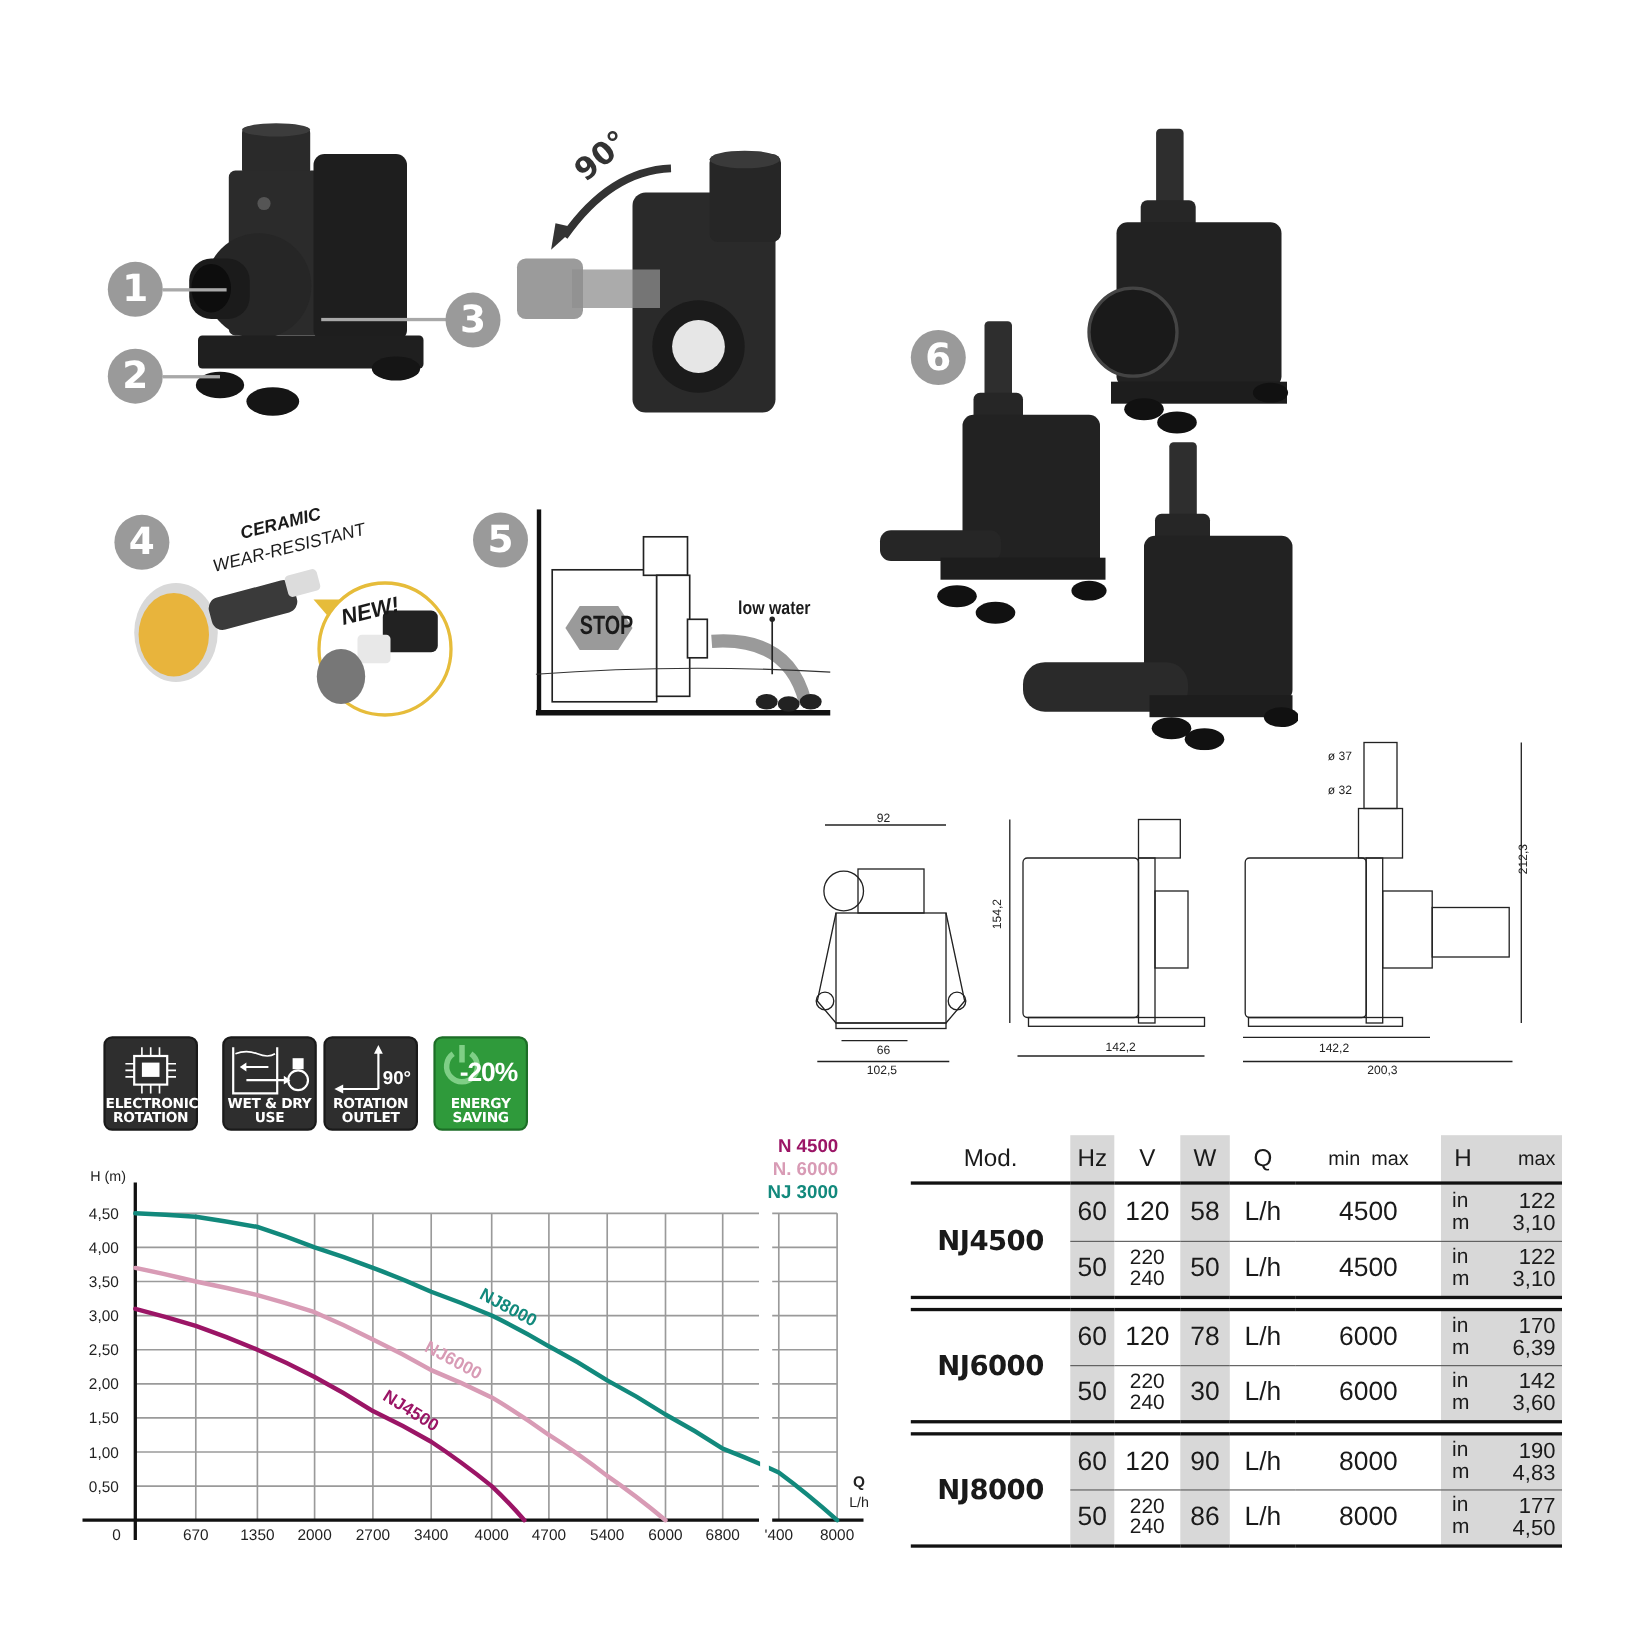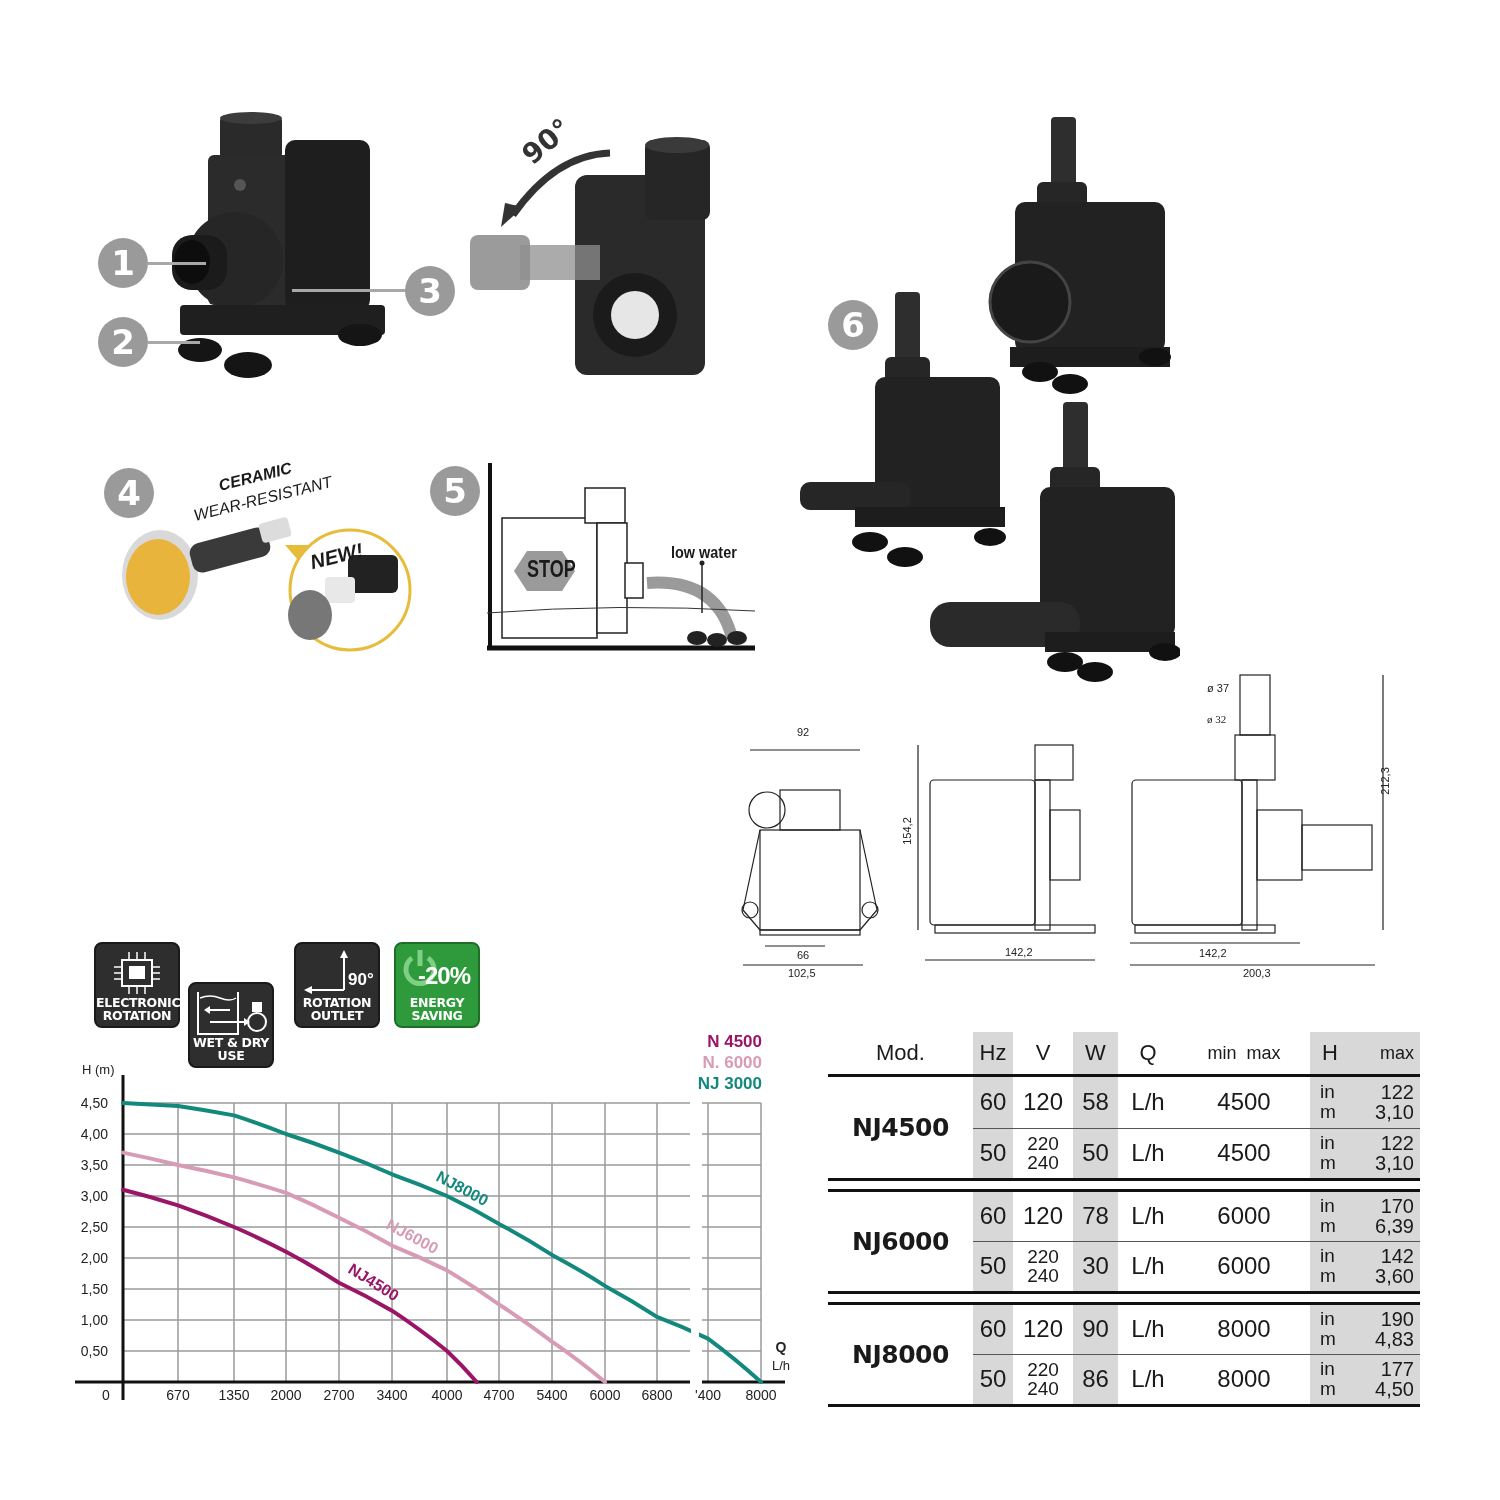--- a/index.html
+++ b/index.html
@@ -165,30 +165,30 @@
     <rect x="505" y="5" width="30" height="60"></rect>
     <rect x="500" y="65" width="40" height="45"></rect>
     <rect x="507" y="110" width="15" height="150"></rect>
     <rect x="522" y="140" width="45" height="70"></rect>
     <rect x="567" y="155" width="70" height="45"></rect>
     <rect x="400" y="255" width="140" height="8"></rect>
     <line x1="648" y1="5" x2="648" y2="260"></line>
     <line x1="395" y1="273" x2="565" y2="273"></line>
     <line x1="395" y1="295" x2="640" y2="295"></line>
   </svg>
-  <span class="dim-text" style="left:62px;top:56px;">92</span>
+  <span class="dim-text" style="left:62px;top:68px;">92</span>
   <span class="dim-text" style="left:62px;top:279px;">66</span>
   <span class="dim-text" style="left:53px;top:297px;">102,5</span>
   <span class="dim-text" style="left:158px;top:155px;transform:rotate(-90deg);">154,2</span>
   <span class="dim-text" style="left:270px;top:276px;">142,2</span>
   <span class="dim-text" style="left:464px;top:277px;">142,2</span>
   <span class="dim-text" style="left:508px;top:297px;">200,3</span>
   <span class="dim-text" style="left:636px;top:105px;transform:rotate(-90deg);">212,3</span>
   <span class="dim-text" style="left:472px;top:12px;">ø 37</span>
-  <span class="dim-text" style="left:472px;top:43px;font-family:Liberation Serif, serif;">ø 32</span>
+  <span class="dim-text" style="left:472px;top:43px;">ø 32</span>
 </div>
 
 <div class="icon-tile" style="left:94px;top:942px;">
   <svg width="82" height="52" viewBox="0 0 82 52" style="position:absolute;left:0;top:4px;">
     <rect x="26" y="12" width="30" height="26" fill="none" stroke="#fff" stroke-width="2"></rect>
     <rect x="33" y="18" width="16" height="13" fill="#fff"></rect>
     <g stroke="#fff" stroke-width="1.5">
         <line x1="33" y1="4" x2="33" y2="12"></line>
         <line x1="41" y1="4" x2="41" y2="12"></line>
         <line x1="49" y1="4" x2="49" y2="12"></line>
@@ -201,21 +201,21 @@
     <line x1="56" y1="19" x2="64" y2="19"></line>
         <line x1="56" y1="25" x2="64" y2="25"></line>
         <line x1="56" y1="31" x2="64" y2="31"></line>
       </g>
   </svg>
   <div class="icon-label">
       <div>ELECTRONIC</div>
       <div>ROTATION</div>
     </div>
 </div>
-<div class="icon-tile" style="left:188px;top:942px;margin-top:40px;">
+<div class="icon-tile" style="left:202px;top:942px;">
   <svg width="82" height="52" viewBox="0 0 82 52" style="position:absolute;left:0;top:4px;">
     <path d="M8 4 L8 46 L48 46 L48 4" fill="none" stroke="#fff" stroke-width="2"></path>
     <path d="M10 10 Q 20 6 30 10 T 46 10" fill="none" stroke="#fff" stroke-width="1.5"></path>
     <line x1="18" y1="22" x2="40" y2="22" stroke="#fff" stroke-width="2"></line>
       <polygon points="14,22 20,18 20,26" fill="#fff"></polygon>
     <line x1="20" y1="34" x2="56" y2="34" stroke="#fff" stroke-width="2"></line>
       <polygon points="60,34 54,30 54,38" fill="#fff"></polygon>
     <rect x="62" y="14" width="10" height="10" fill="#fff"></rect>
       <circle cx="67" cy="34" r="9" fill="none" stroke="#fff" stroke-width="2"></circle>
   </svg>

